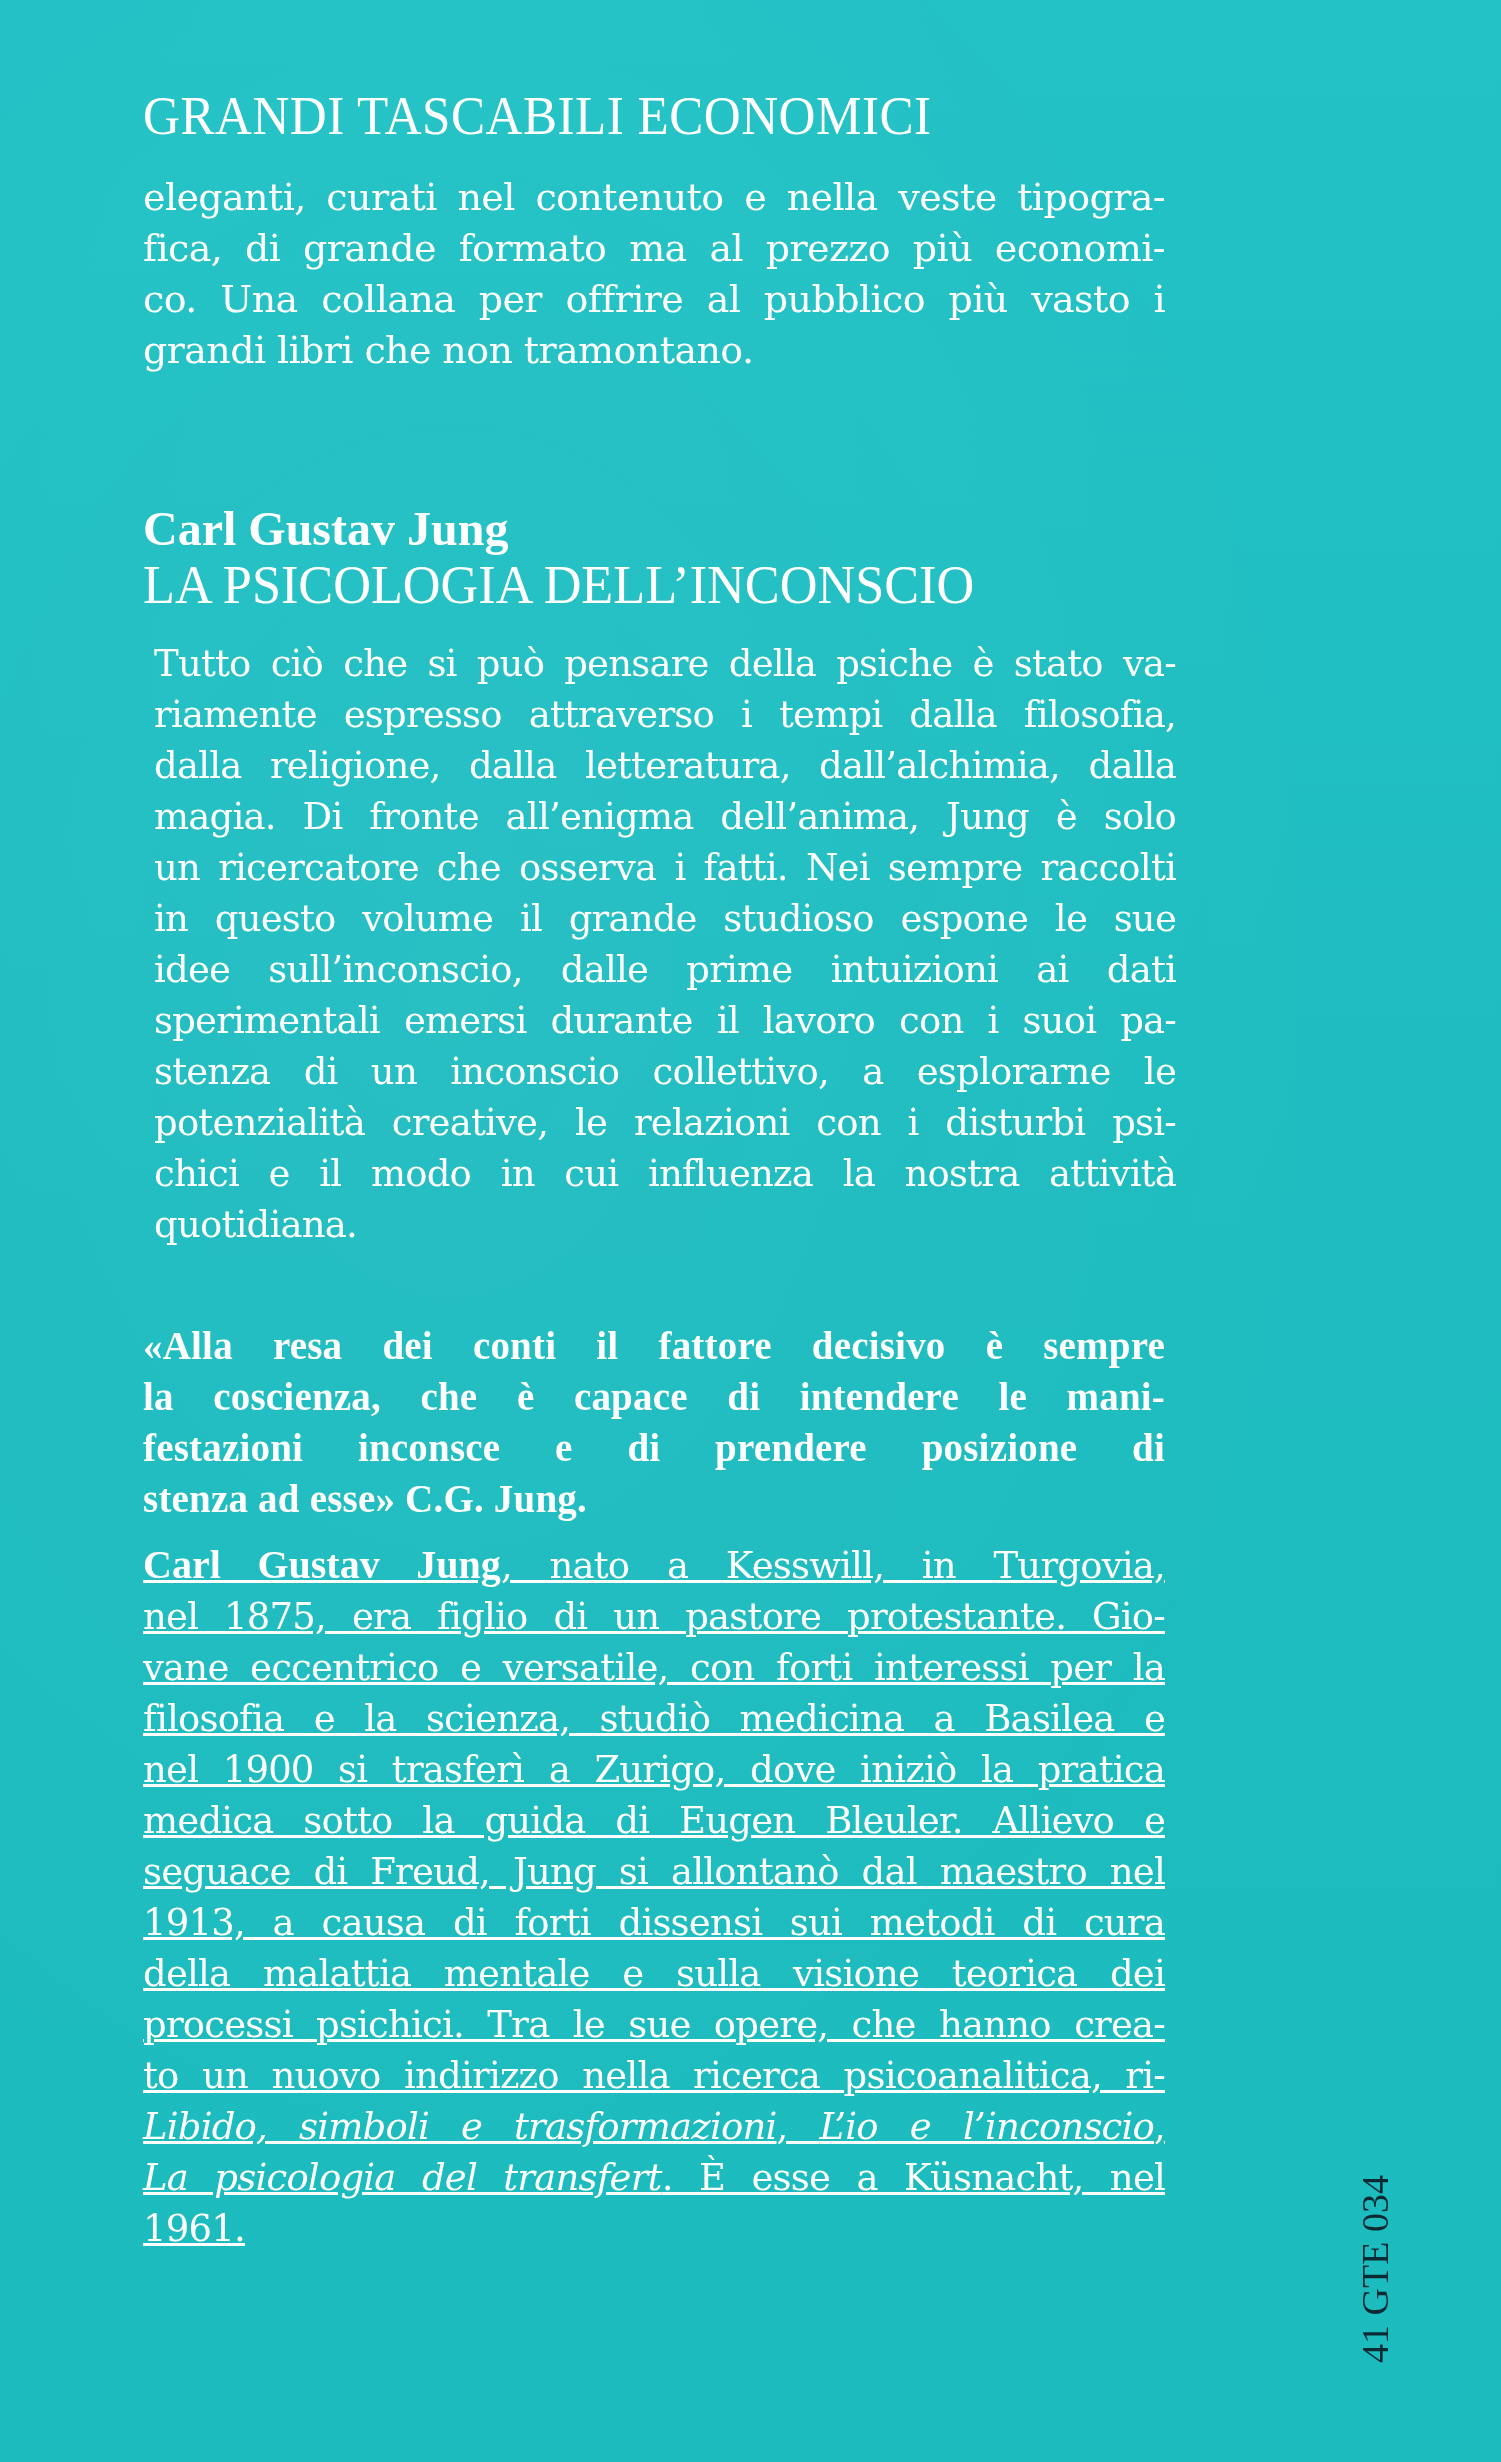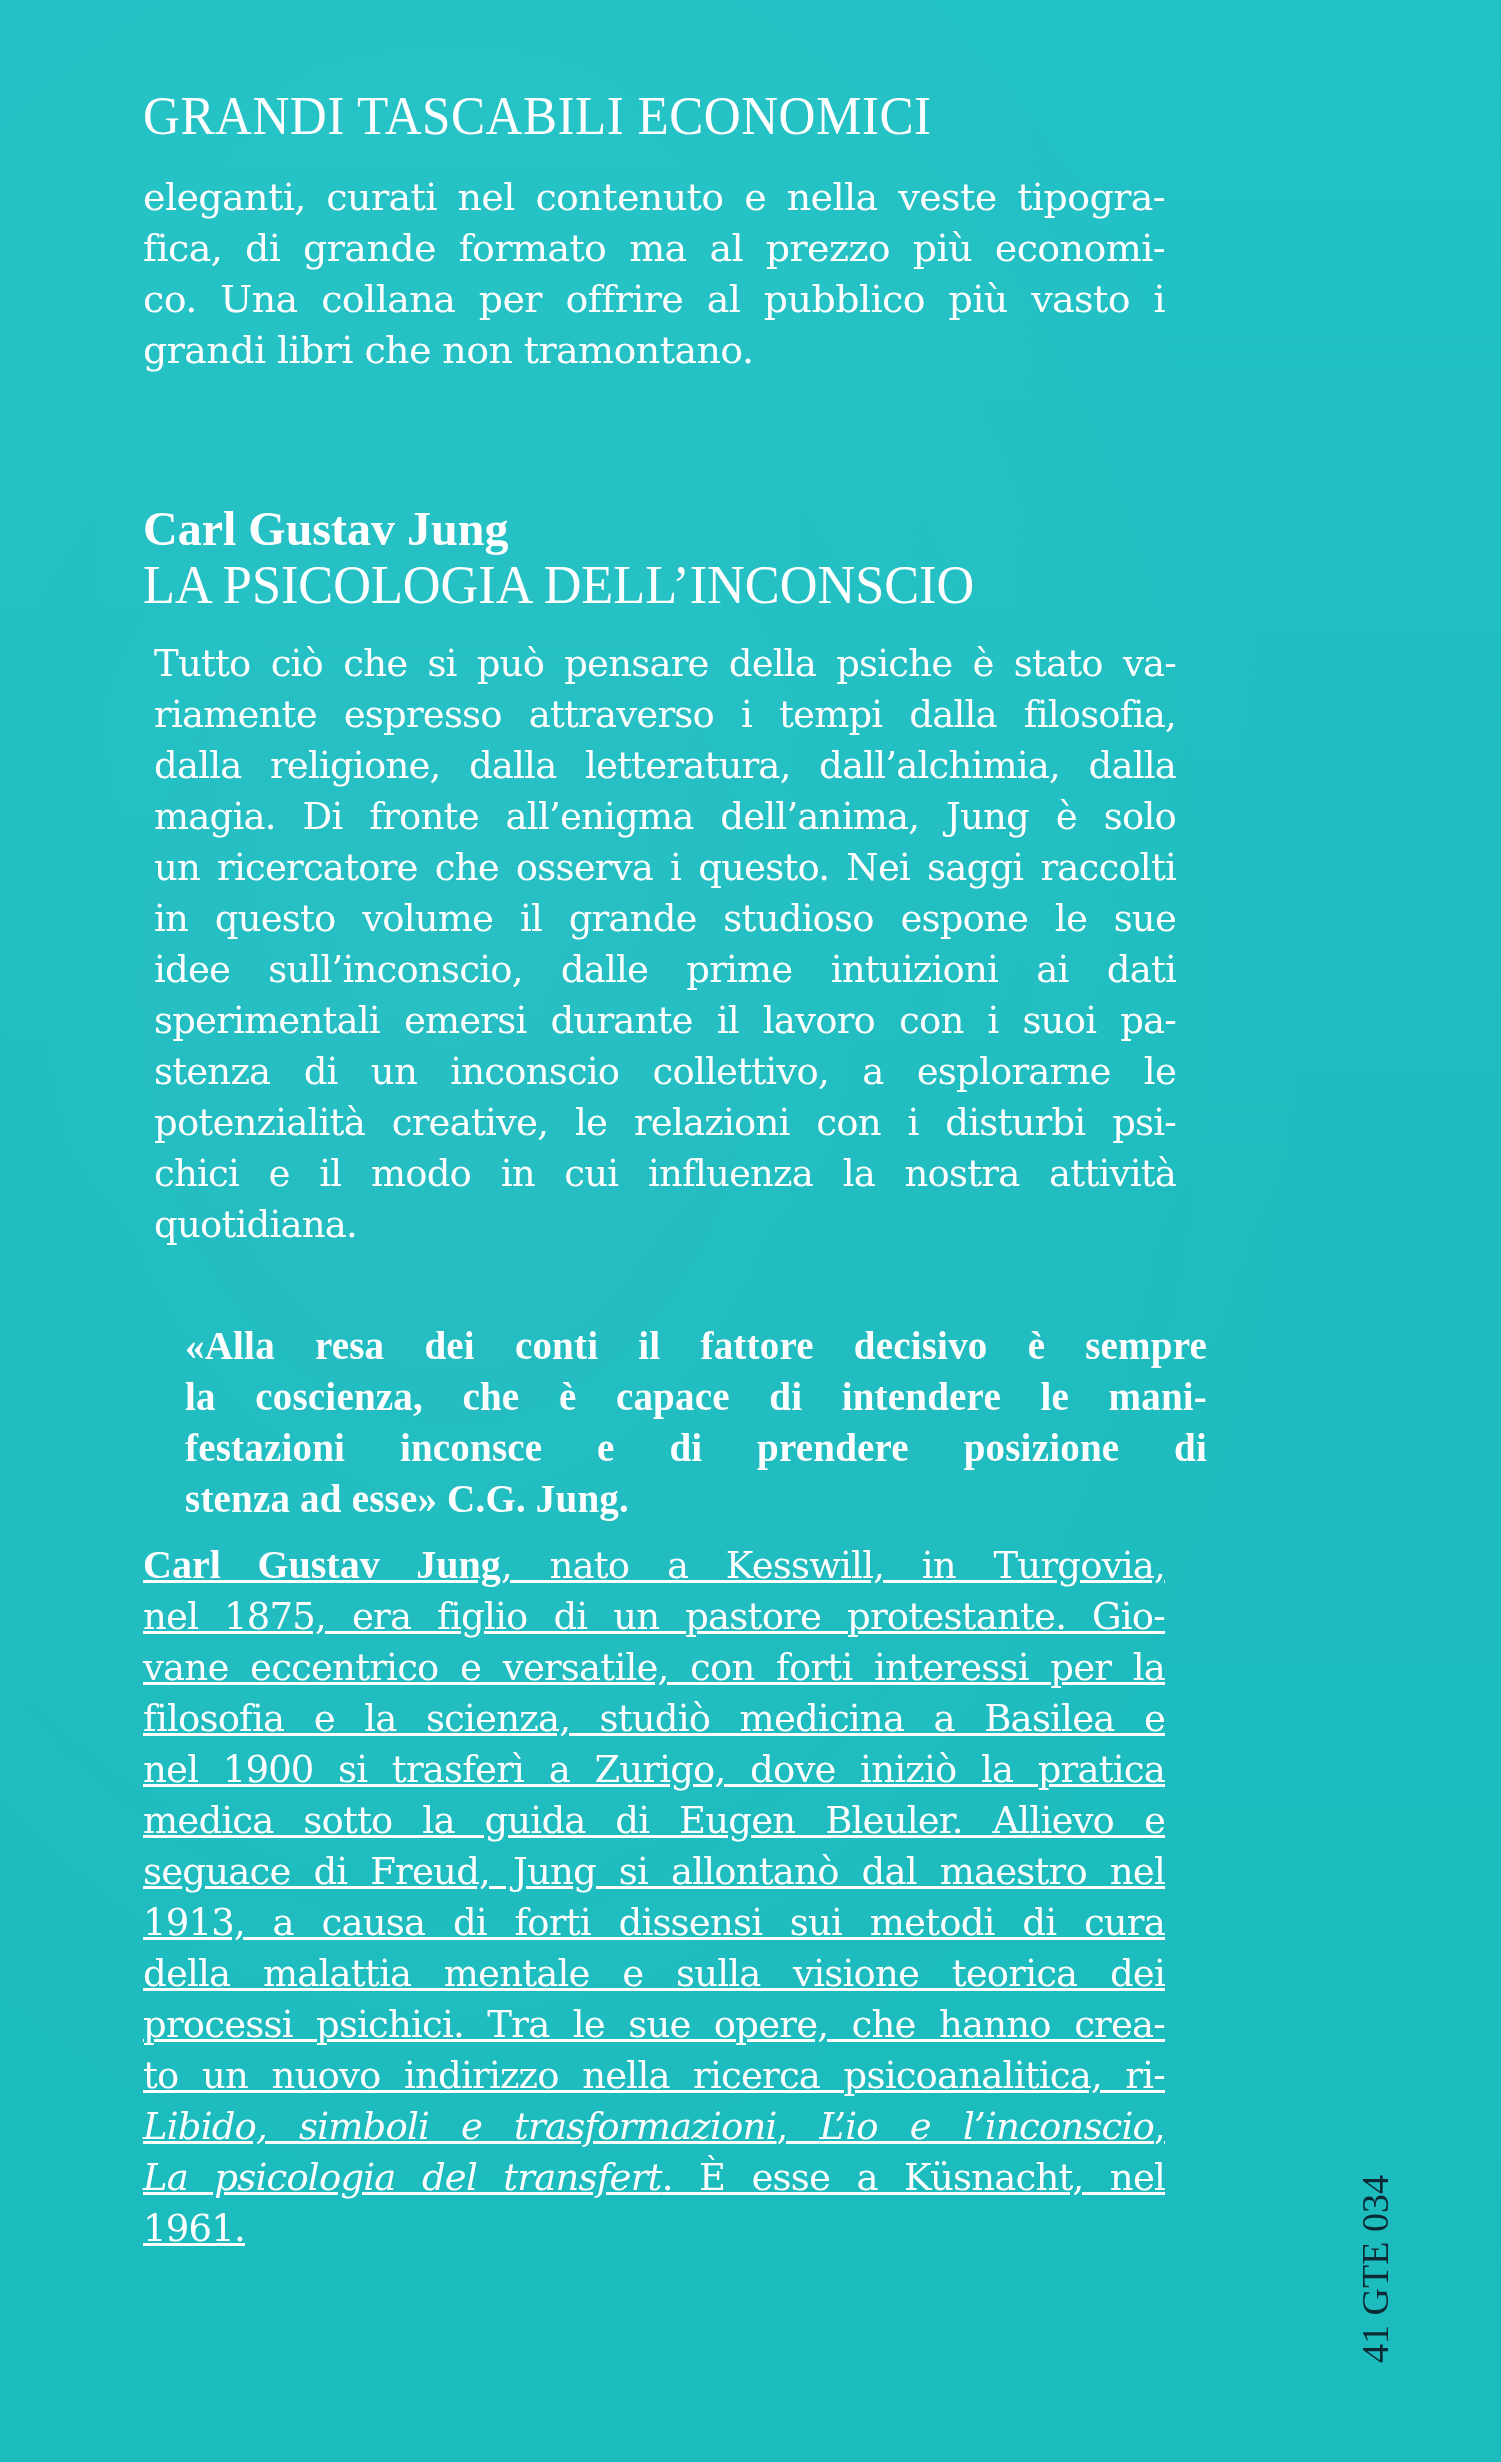--- a/index.html
+++ b/index.html
@@ -41,21 +41,21 @@
     .desc {
       position: absolute; top: 638px; left: 11px; width: 1022px;
       font-family: "DejaVu Serif", serif;
       font-size: 37px; line-height: 51px;
       text-align: justify; letter-spacing: -0.8px;
     }
     .quote {
       position: absolute; top: 1320px; left: 0; width: 1022px;
       font-family: "Liberation Serif", serif; font-weight: bold;
       font-size: 39px; line-height: 51px;
-      text-align: justify; letter-spacing: 0.2px; margin-left: 42px;
+      text-align: justify; letter-spacing: 0.2px;
     }
     .bio {
       position: absolute; top: 1539px; left: 0; width: 1022px;
       font-family: "DejaVu Serif", serif;
       font-size: 37px; line-height: 51px;
       text-align: justify; letter-spacing: -0.8px; text-decoration: underline;
     }
     .bio .b { font-family: "Liberation Serif", serif; font-weight: bold; font-size: 40px; letter-spacing: 0; }
     .bio i, .i { font-style: italic; }
     .line { display: block; text-align: justify; text-align-last: justify; }
@@ -87,21 +87,21 @@
   </div>
 
   <div class="author">Carl Gustav Jung</div>
   <div class="book-title">LA PSICOLOGIA DELL’INCONSCIO</div>
 
   <div class="desc">
     <span class="line">Tutto ciò che si può pensare della psiche è stato va-</span>
     <span class="line">riamente espresso attraverso i tempi dalla filosofia,</span>
     <span class="line">dalla religione, dalla letteratura, dall’alchimia, dalla</span>
     <span class="line">magia. Di fronte all’enigma dell’anima, Jung è solo</span>
-    <span class="line">un ricercatore che osserva i questo. Nei saggi raccolti</span>
+    <span class="line">un ricercatore che osserva i fatti. Nei sempre raccolti</span>
     <span class="line">in questo volume il grande studioso espone le sue</span>
     <span class="line">idee sull’inconscio, dalle prime intuizioni ai dati</span>
     <span class="line">sperimentali emersi durante il lavoro con i suoi pa-</span>
     <span class="line">stenza di un inconscio collettivo, a esplorarne le</span>
     <span class="line">potenzialità creative, le relazioni con i disturbi psi-</span>
     <span class="line">chici e il modo in cui influenza la nostra attività</span>
     <span class="line last">quotidiana.</span>
   </div>
 
   <div class="quote">

